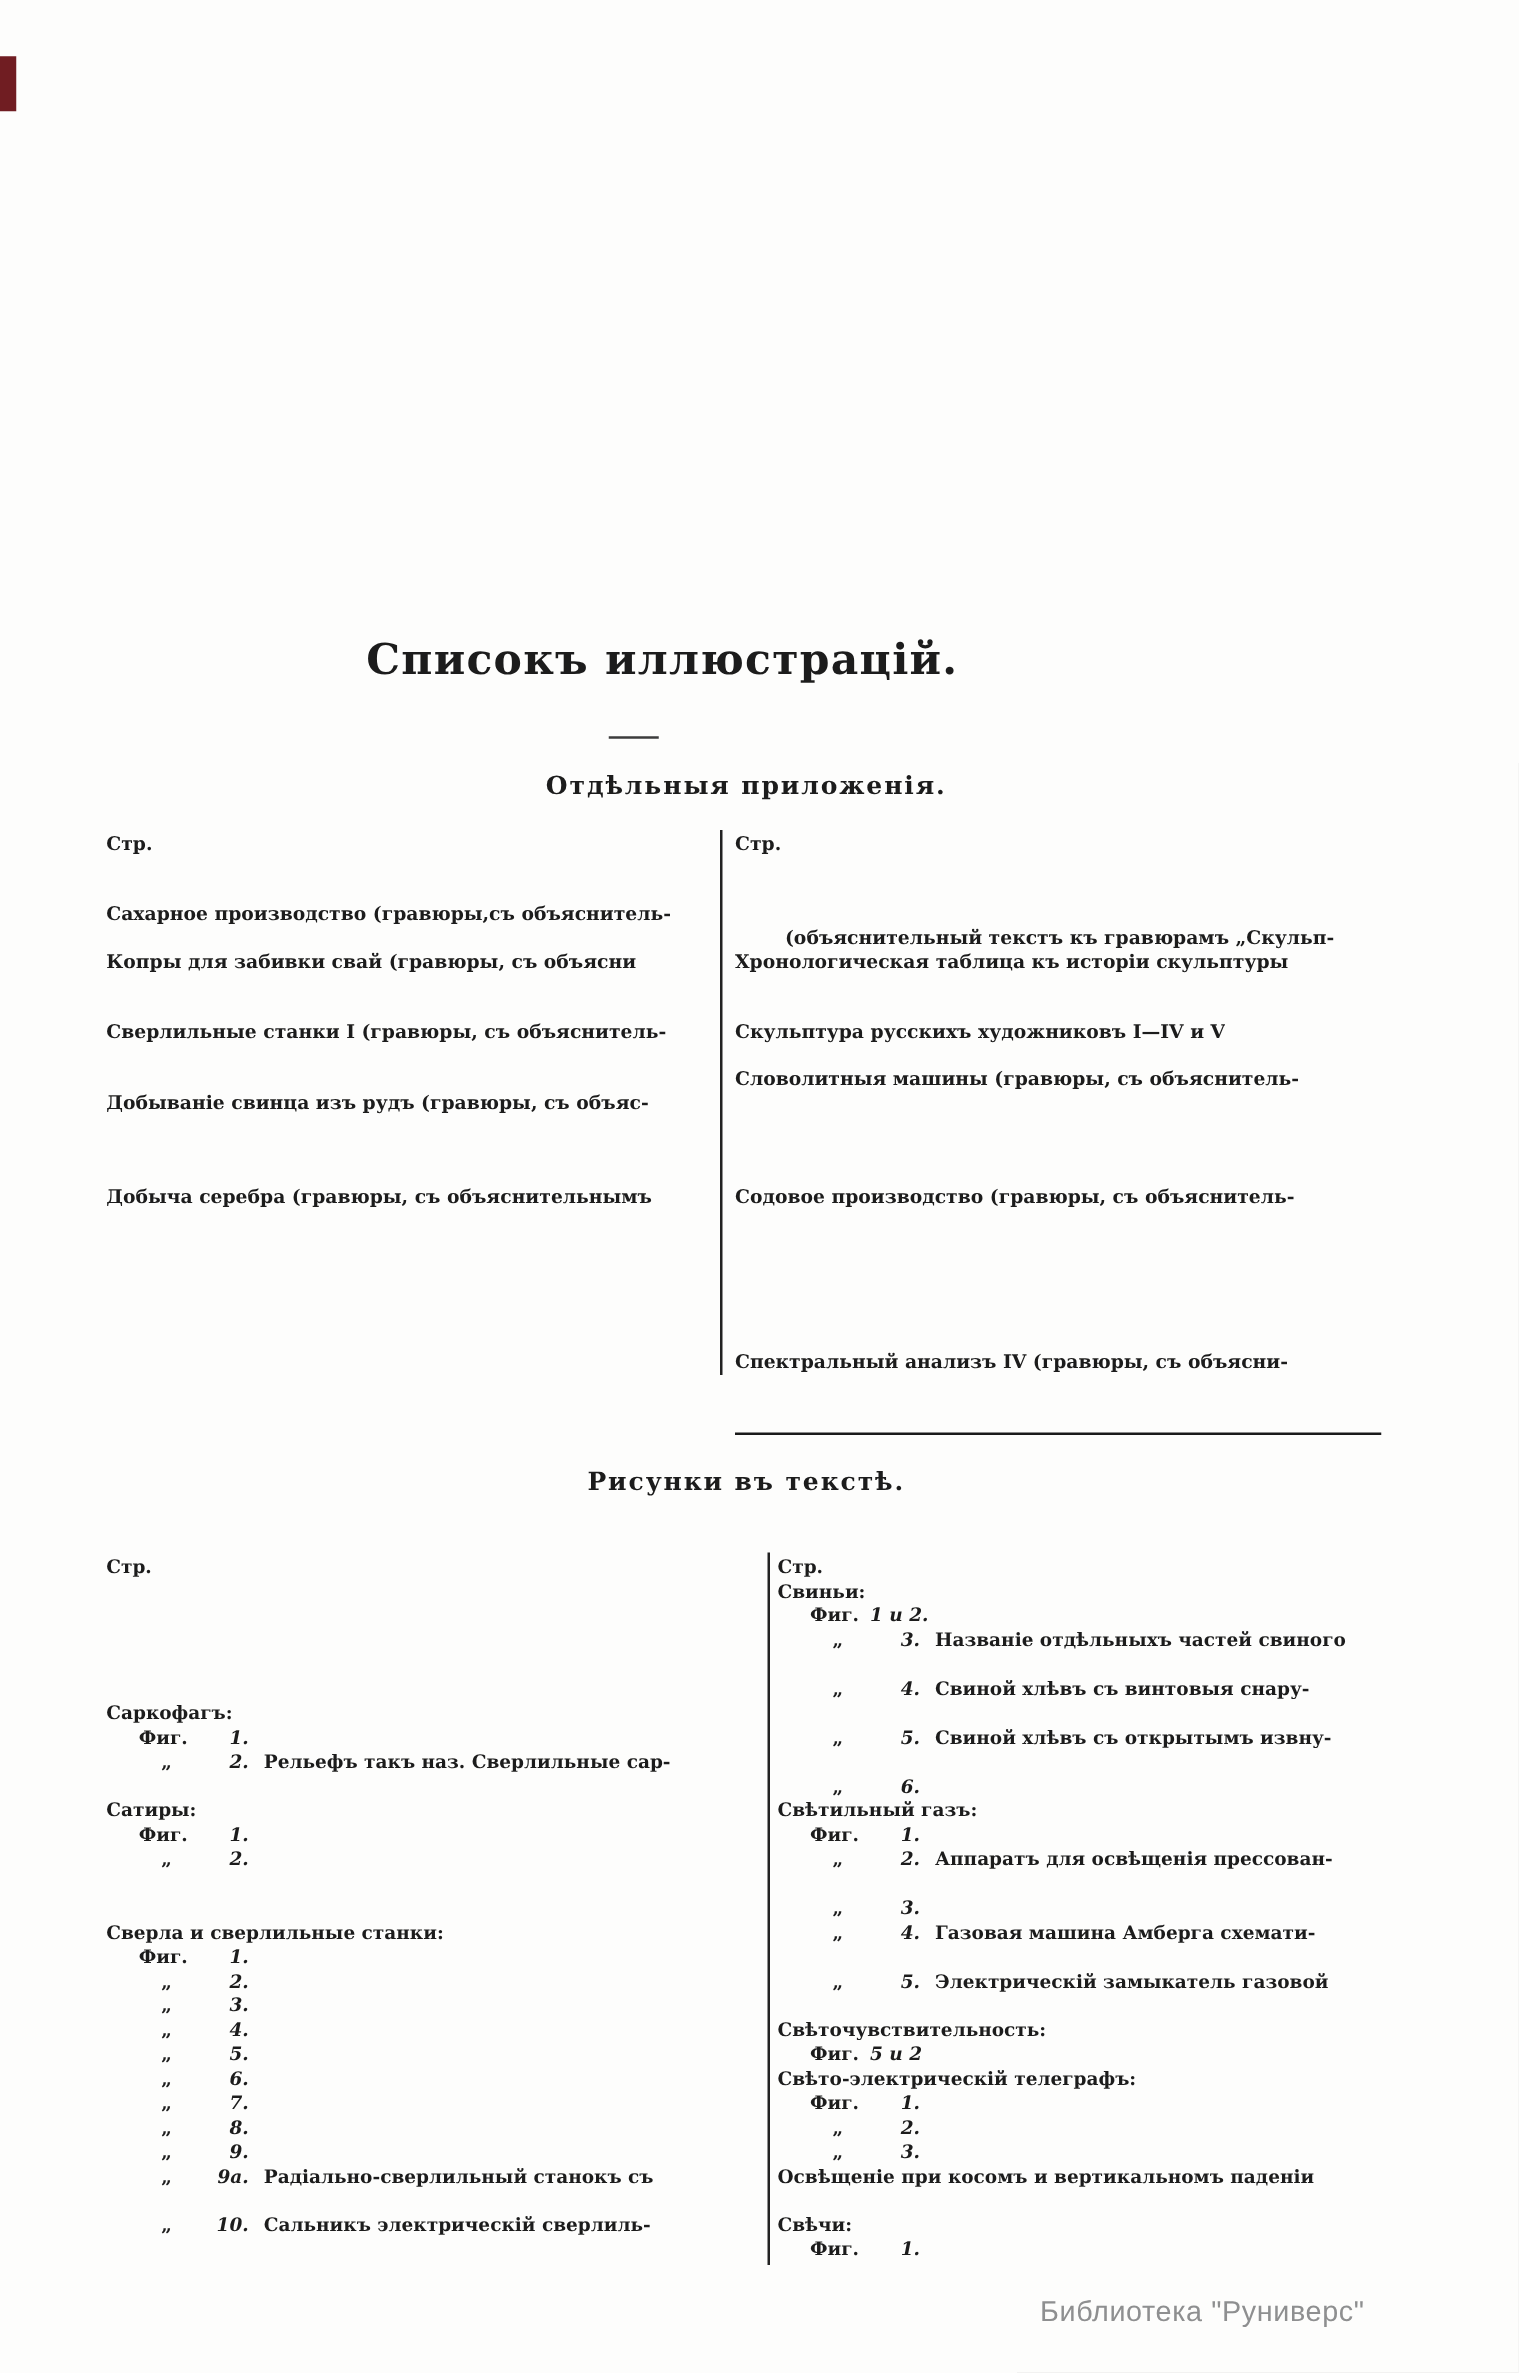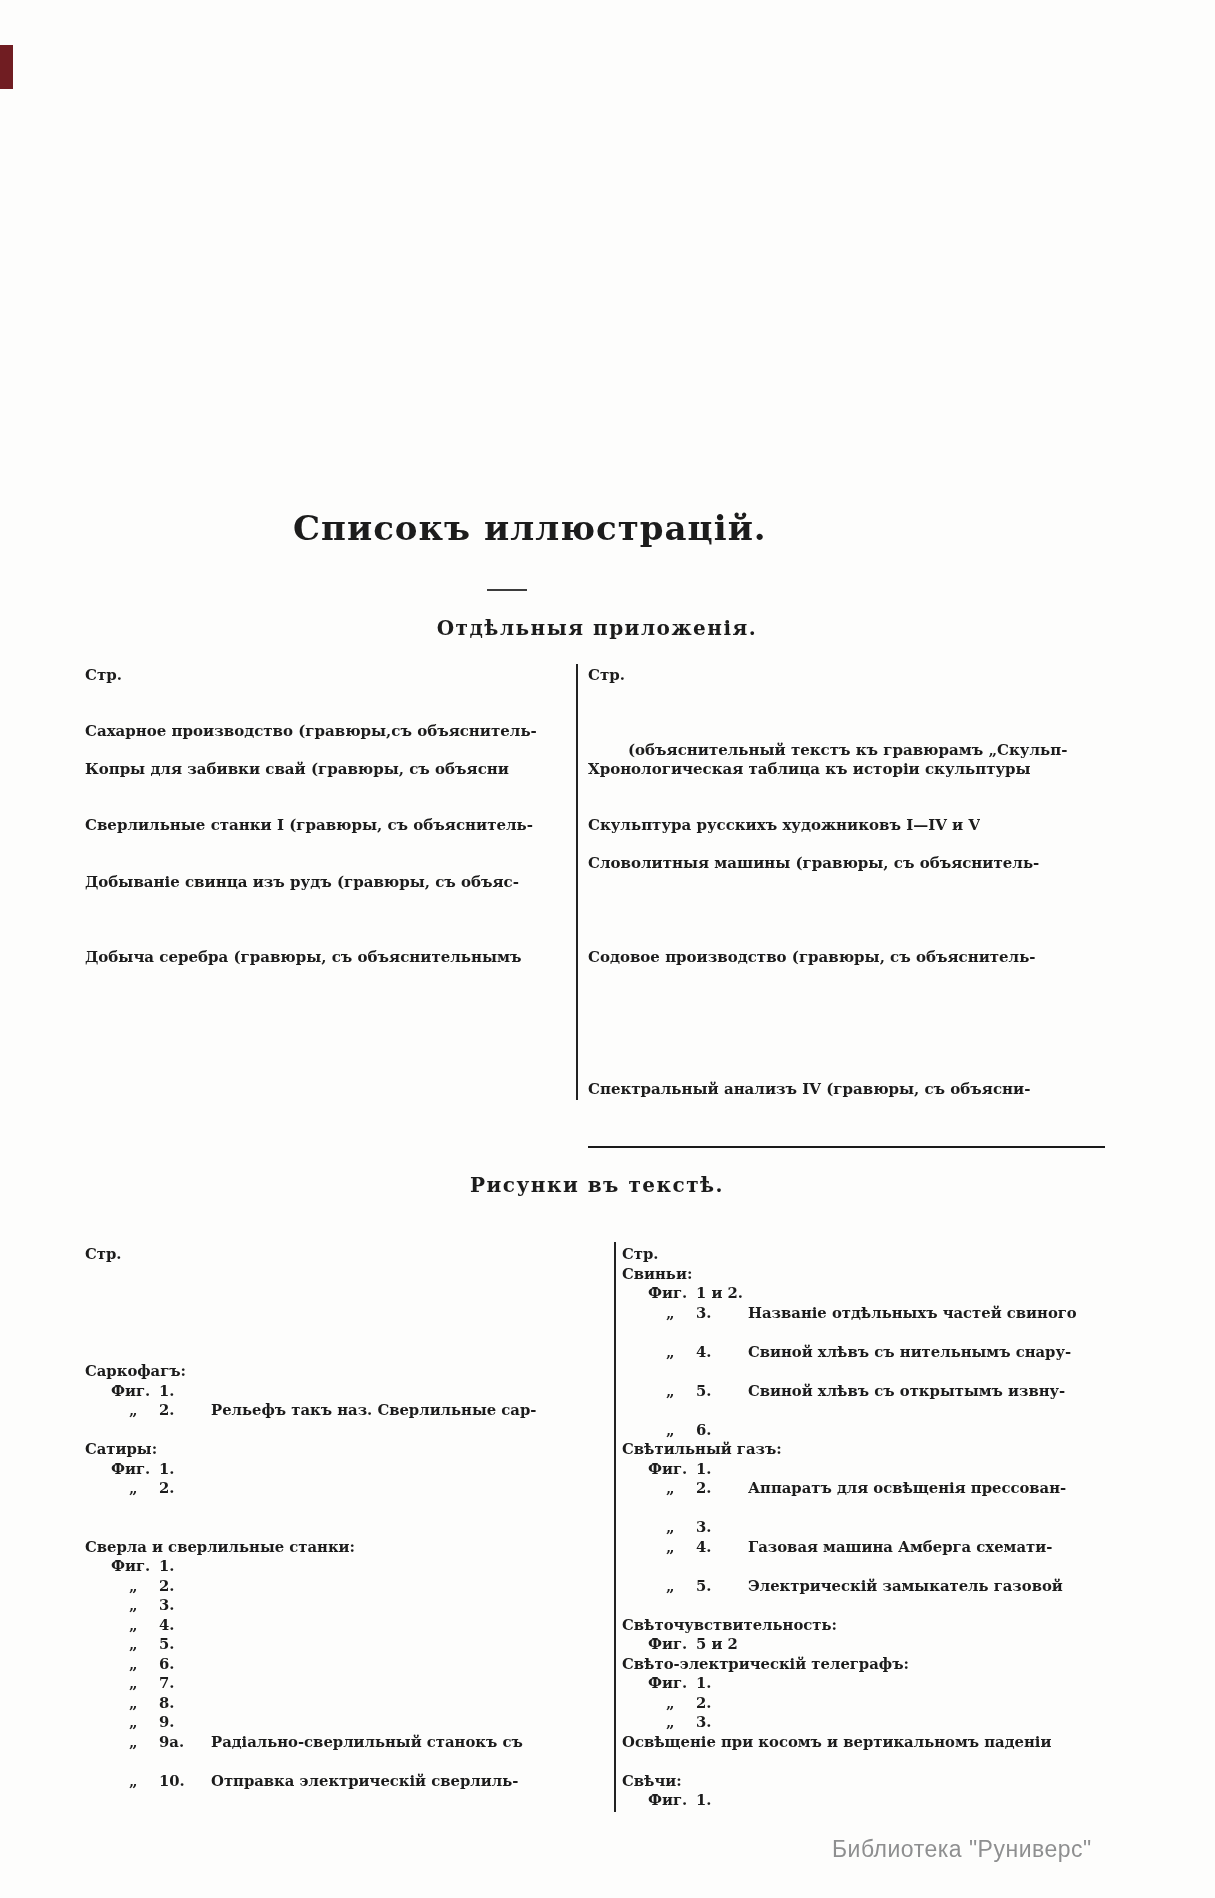--- a/index.html
+++ b/index.html
@@ -39,21 +39,21 @@
              background-size:17px 6px;background-repeat:repeat-x;
              background-position:2px calc(100% - 4px);}
   .row .page{flex:0 0 auto;min-width:36px;text-align:right;}
   .s2 .row .page{min-width:40px;}
 
   .row.i1{padding-left:40px;}
   .row.i2{padding-left:68px;}
   .row.i3{padding-left:95px;}
   .figp{flex:0 0 48px;}
   .figp.q{padding-left:18px;}
-  .fign{flex:0 0 44px;text-align:left;padding-right:4px;}
+  .fign{flex:0 0 44px;text-align:right;padding-right:4px;font-style:italic;}
   .row.hasfig{padding-left:26px;}
   .fign + .t{padding-left:8px;}
 
   .vline{position:absolute;width:2px;background:#222;}
   .v1{left:576px;top:664px;height:436px;}
   .v2{left:614px;top:1242px;height:570px;}
   .hsep{position:absolute;left:588px;top:1146px;width:517px;height:2px;background:#1a1a1a;}
 
   .footer{position:absolute;left:832px;top:1836px;font-family:"Liberation Sans",sans-serif;
           font-size:23px;color:#8e8f90;letter-spacing:0.5px;white-space:nowrap;}
@@ -459,21 +459,21 @@
           <span class="t">Радіально-сверлильный станокъ съ</span>
         </div>
         <div class="row i3">
           <span class="t">электромоторомъ</span>
           <span class="dots"></span>
           <span class="page">138</span>
         </div>
         <div class="row hasfig">
           <span class="figp q">„</span>
           <span class="fign">10.</span>
-          <span class="t">Отправка электрическій сверлиль-</span>
+          <span class="t">Сальникъ электрическій сверлиль-</span>
         </div>
         <div class="row i3">
           <span class="t">ный станокъ</span>
           <span class="dots"></span>
           <span class="page">139</span>
         </div>
       </div>
   </div>
 
   <div class="vline v2"></div>
@@ -499,21 +499,21 @@
           <span class="t">Названіе отдѣльныхъ частей свиного</span>
         </div>
         <div class="row i2">
           <span class="t">скелета</span>
           <span class="dots"></span>
           <span class="page">149</span>
         </div>
         <div class="row hasfig">
           <span class="figp q">„</span>
           <span class="fign">4.</span>
-          <span class="t">Свиной хлѣвъ съ нительнымъ снару-</span>
+          <span class="t">Свиной хлѣвъ съ винтовыя снару-</span>
         </div>
         <div class="row i2">
           <span class="t">жи корытомъ</span>
           <span class="dots"></span>
           <span class="page">151</span>
         </div>
         <div class="row hasfig">
           <span class="figp q">„</span>
           <span class="fign">5.</span>
           <span class="t">Свиной хлѣвъ съ открытымъ извну-</span>

